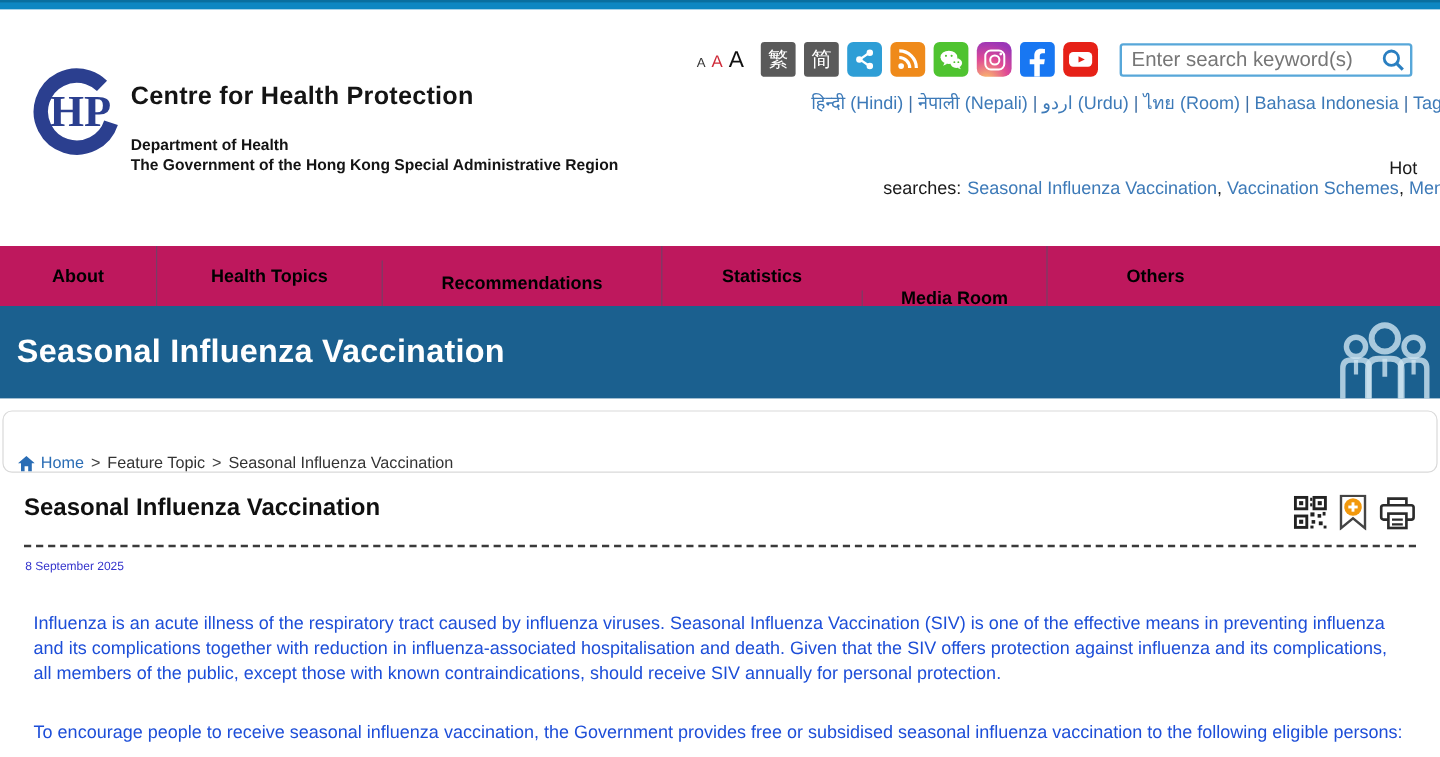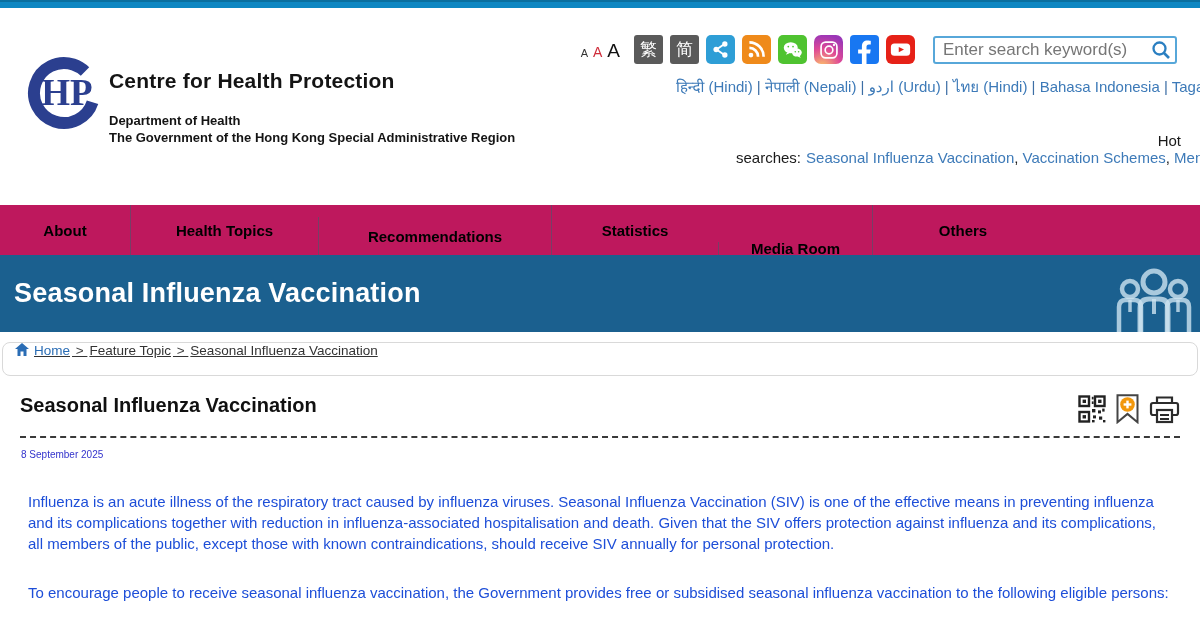--- a/index.html
+++ b/index.html
@@ -54,22 +54,22 @@
   .nav-item:nth-child(4){width:167px;}
   .nav-item:nth-child(5){width:154px;margin-top:37px;}
   .nav-item:nth-child(6){width:181px;}
   .nav-item:nth-child(7){width:147px;}
   
   .banner{height:77px;background:#1b608f;position:relative;display:flex;align-items:center;overflow:hidden;}
   .banner h2{margin:0 0 0 14px;color:#fff;font-size:27px;font-weight:700;letter-spacing:.2px;}
   .banner-people{position:absolute;right:8px;bottom:-2px;}
   
   .breadcrumb{
-    margin:10px 2px 0;height:34px;box-sizing:border-box;display:flex;align-items:flex-start;
-    padding:0 12px;border:1px solid #d9d9d9;border-radius:8px;background:#fff;font-size:13.5px;color:#333;text-decoration:underline;
+    margin:10px 2px 0;height:52px;box-sizing:border-box;display:flex;align-items:flex-end;
+    padding:0 12px;border:1px solid #d9d9d9;border-radius:8px;background:#fff;font-size:13.5px;color:#333;
   }
   .breadcrumb .home-ic{margin-right:5px;display:flex;}
   .breadcrumb .crumb{color:#333;cursor:pointer;}
   .breadcrumb .crumb:first-of-type{color:#2a6db5;}
   .breadcrumb .sep{color:#444;margin:0 2px;white-space:pre;}
   
   .content{padding:0 20px;}
   .article-head{display:flex;justify-content:space-between;align-items:flex-start;margin-top:18px;}
   .article-head h1{margin:0;font-size:20px;font-weight:700;color:#101010;}
   .action-icons{display:flex;gap:9px;align-items:center;margin-top:0;}
@@ -160,21 +160,21 @@
       <input type="text" placeholder="Enter search keyword(s)" style="">
       <span class="search-ic">
         <svg width="20" height="20" viewBox="0 0 20 20">
           <circle cx="8.5" cy="8.5" r="6" fill="none" stroke="#2a7fc1" stroke-width="2.3"></circle>
           <line x1="13" y1="13" x2="18" y2="18" stroke="#2a7fc1" stroke-width="2.6"></line>
         </svg>
       </span>
     </div>
   </div>
 
-  <div class="langs"><a class="lang-link">हिन्दी (Hindi)</a><span class="sep"> | </span><a class="lang-link">नेपाली (Nepali)</a><span class="sep"> | </span><a class="lang-link">اردو (Urdu)</a><span class="sep"> | </span><a class="lang-link">ไทย (Hindi)</a><span class="sep"> | </span><a class="lang-link">Bahasa Indonesia</a><span class="sep"> | </span><a class="lang-link">Tagalog</a></div>
+  <div class="langs"><a class="lang-link">हिन्दी (Hindi)</a><span class="sep"> | </span><a class="lang-link">नेपाली (Nepali)</a><span class="sep"> | </span><a class="lang-link">اردو (Urdu)</a><span class="sep"> | </span><a class="lang-link">ไทย (Room)</a><span class="sep"> | </span><a class="lang-link">Bahasa Indonesia</a><span class="sep"> | </span><a class="lang-link">Tagalog</a></div>
 
   <div class="hot">
     <span class="hot-prefix">Hot searches:</span><span><a class="hot-link">Seasonal Influenza Vaccination</a><span class="sep">, </span><a class="hot-link">Vaccination Schemes</a><span class="sep">, </span><a class="hot-link">Mental Health</a></span>
   </div>
 </div>
 
 <div class="nav">
     <div class="nav-item">About</div>
     <div class="nav-item">Health Topics</div>
     <div class="nav-item">Recommendations</div>

